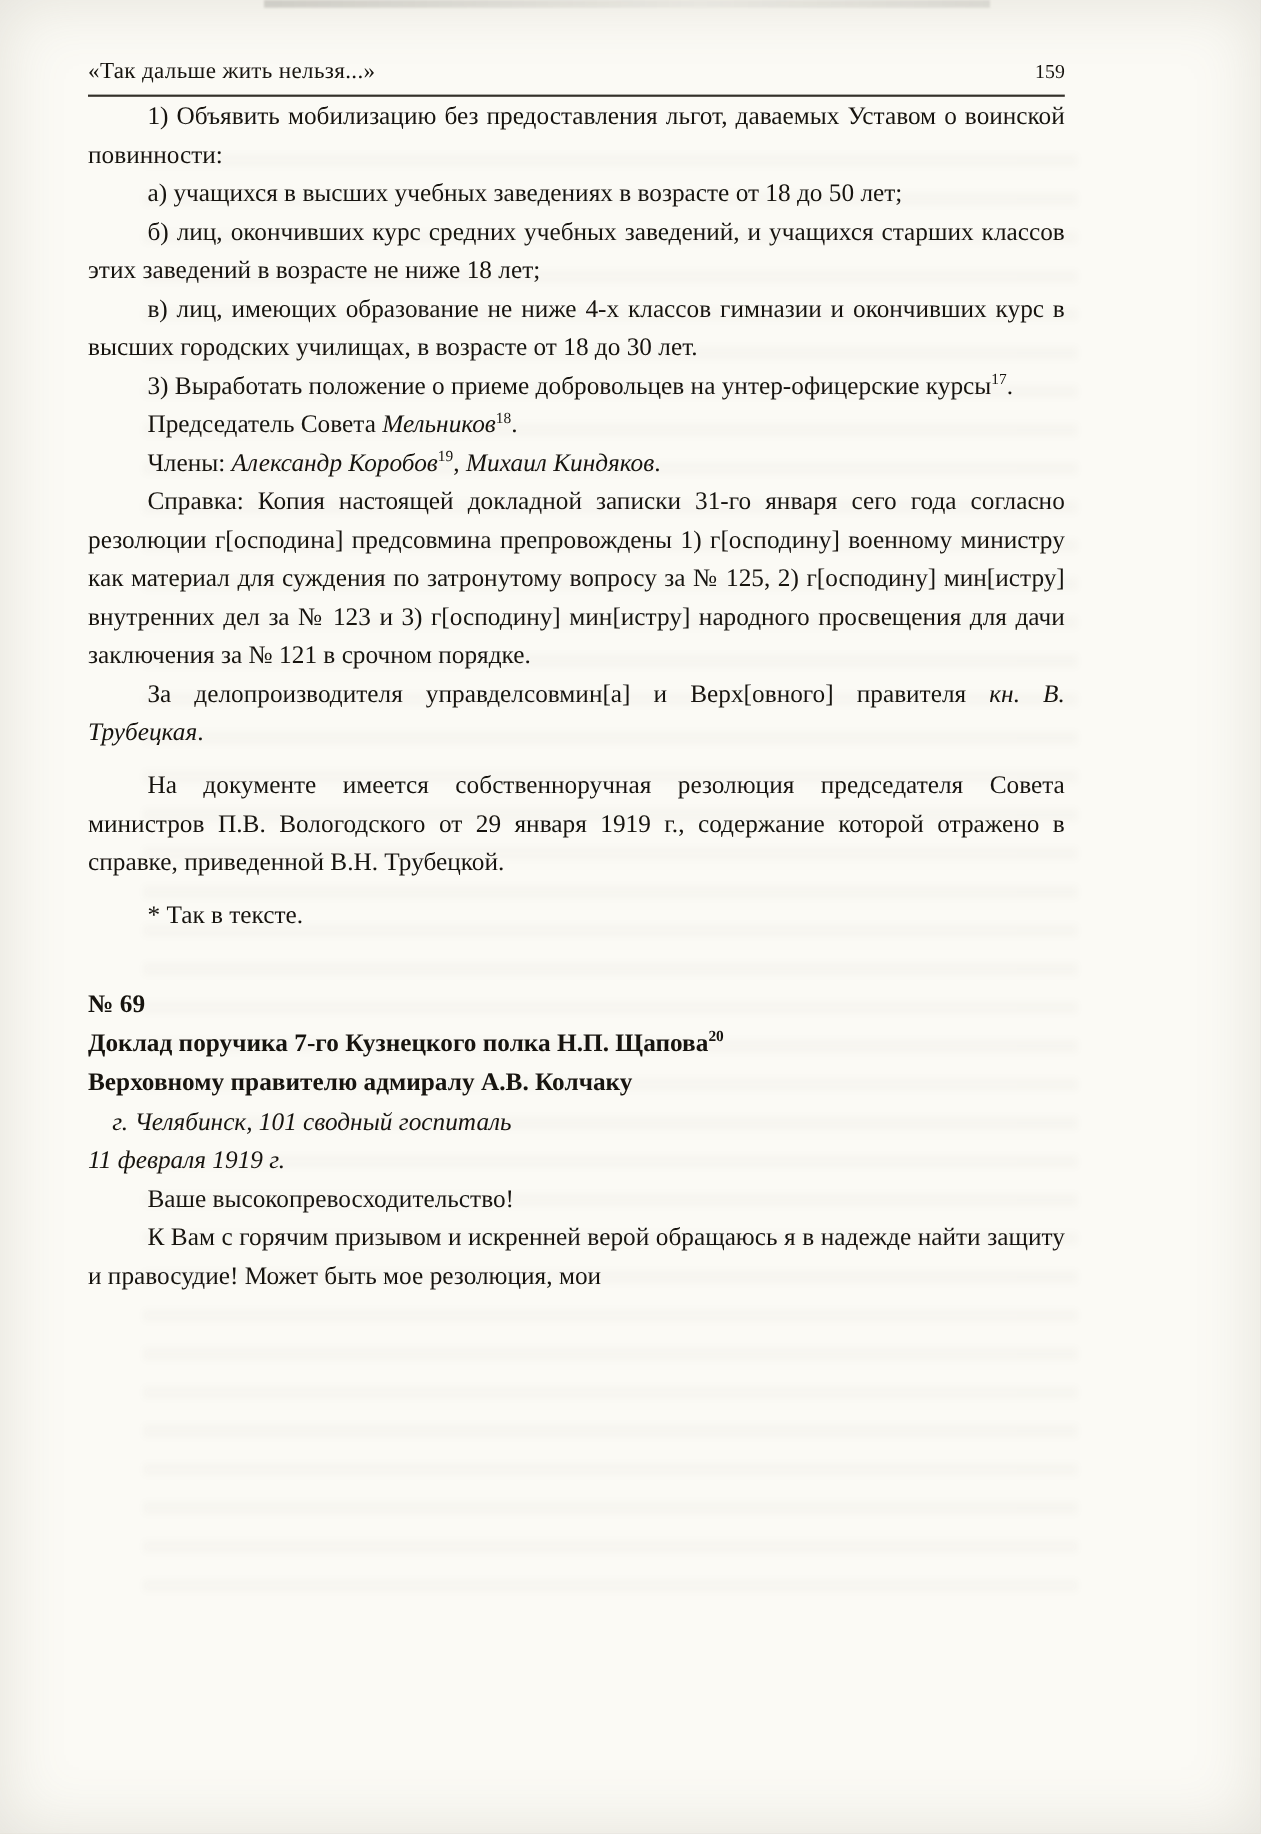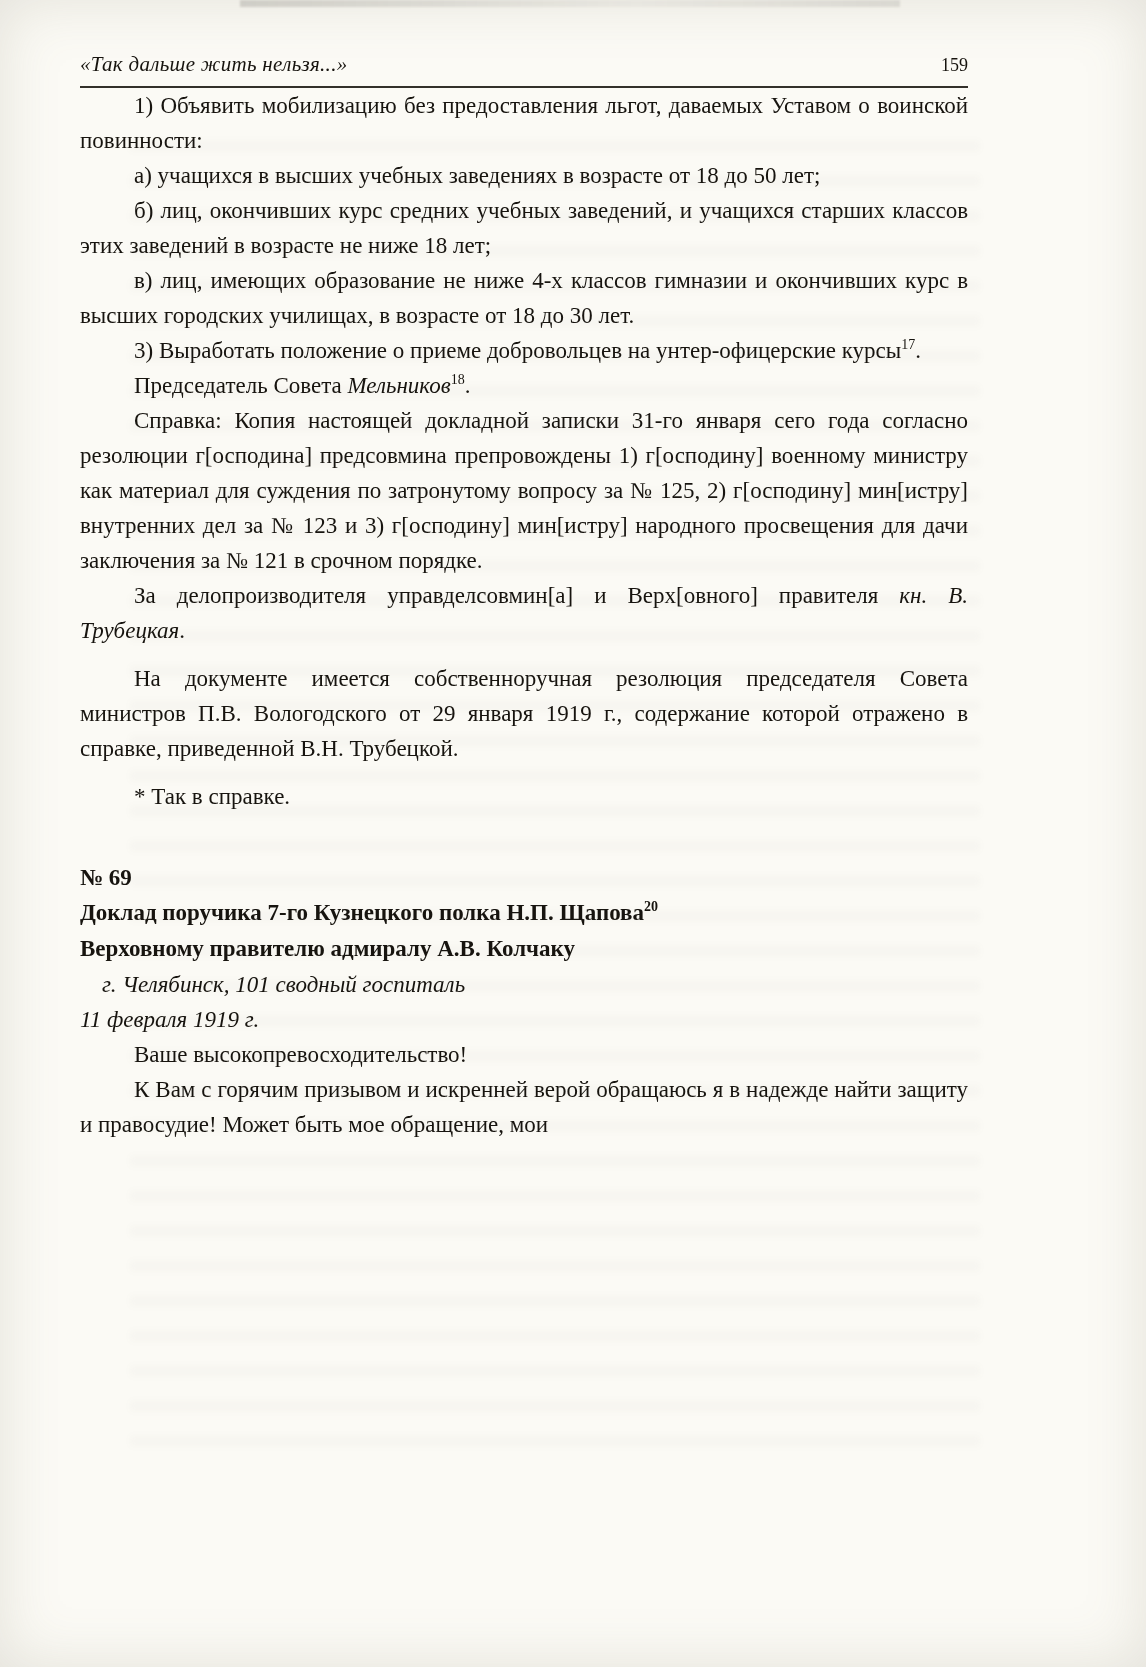--- a/index.html
+++ b/index.html
@@ -23,21 +23,21 @@
     background:repeating-linear-gradient(180deg, rgba(125,120,104,.09) 0 12px, transparent 12px 35px);
     filter:blur(3px);opacity:.35;pointer-events:none;
   }
   .content{
     position:absolute;left:80px;top:52px;width:888px;
   }
   .header-row{
     display:flex;justify-content:space-between;align-items:baseline;
     padding-bottom:9px;border-bottom:2px solid #33302a;
   }
-  .running-title{font-style:italic;font-size:21px;letter-spacing:.3px;}
+  .running-title{font-size:21px;letter-spacing:.3px;}
   .page-num{font-size:18px;}
   .doc{
     font-size:23px;line-height:35px;
     text-align:justify;
   }
   .blk{margin:0;}
   .indent{text-indent:54px;}
   .space-sm{margin-top:13px;}
   .space-lg{margin-top:46px;}
   .doc-number{font-weight:bold;text-align:left;text-indent:0;}
@@ -64,28 +64,29 @@
       <span class="page-num">159</span>
     </div>
 
     <div class="doc">
         <p class="blk indent"><span>1) Объявить мобилизацию без предоставления льгот, даваемых Уставом о воинской повинности:</span></p>
         <p class="blk indent"><span>а) учащихся в высших учебных заведениях в возрасте от 18 до 50 лет;</span></p>
         <p class="blk indent"><span>б) лиц, окончивших курс средних учебных заведений, и учащихся старших классов этих заведений в возрасте не ниже 18 лет;</span></p>
         <p class="blk indent"><span>в) лиц, имеющих образование не ниже 4-х классов гимназии и окончивших курс в высших городских училищах, в возрасте от 18 до 30 лет.</span></p>
         <p class="blk indent"><span>3) Выработать положение о приеме добровольцев на унтер-офицерские курсы</span><sup>17</sup><span>.</span></p>
         <p class="blk indent"><span>Председатель Совета </span><span class="i">Мельников</span><sup>18</sup><span>.</span></p>
+        <p class="blk indent"><span>Члены: </span><span class="i">Александр Коробов</span><sup>19</sup><span>, </span><span class="i">Михаил Киндяков</span><span>.</span></p>
         <p class="blk indent"><span>Справка: Копия настоящей докладной записки 31-го января сего года согласно резолюции г[осподина] предсовмина препровождены 1) г[осподину] военному министру как материал для суждения по затронутому вопросу за № 125, 2) г[осподину] мин[истру] внутренних дел за № 123 и 3) г[осподину] мин[истру] народного просвещения для дачи заключения за № 121 в срочном порядке.</span></p>
         <p class="blk indent"><span>За делопроизводителя управделсовмин[а] и Верх[овного] правителя </span><span class="i">кн. В. Трубецкая</span><span>.</span></p>
         <p class="blk indent space-sm"><span>На документе имеется собственноручная резолюция председателя Совета министров П.В. Вологодского от 29 января 1919 г., содержание которой отражено в справке, приведенной В.Н. Трубецкой.</span></p>
-        <p class="blk indent space-sm"><span>* Так в справке.</span></p>
+        <p class="blk indent space-sm"><span>* Так в тексте.</span></p>
         <p class="blk doc-number space-lg"><span>№ 69</span></p>
         <p class="blk doc-title"><span>Доклад поручика 7-го Кузнецкого полка Н.П. Щапова</span><sup class="b">20</sup></p>
         <p class="blk doc-title"><span>Верховному правителю адмиралу А.В. Колчаку</span></p>
         <p class="blk dateline">
           <span class="dl-left"><span class="i">г. Челябинск, 101 сводный госпиталь</span></span>
           <span class="dl-right"><span class="i">11 февраля 1919 г.</span></span>
         </p>
         <p class="blk indent"><span>Ваше высокопревосходительство!</span></p>
-        <p class="blk indent"><span>К Вам с горячим призывом и искренней верой обращаюсь я в надежде найти защиту и правосудие! Может быть мое обращение, мои</span></p>
+        <p class="blk indent"><span>К Вам с горячим призывом и искренней верой обращаюсь я в надежде найти защиту и правосудие! Может быть мое резолюция, мои</span></p>
       </div>
   </div>
 </div>
 
 </body></html>

